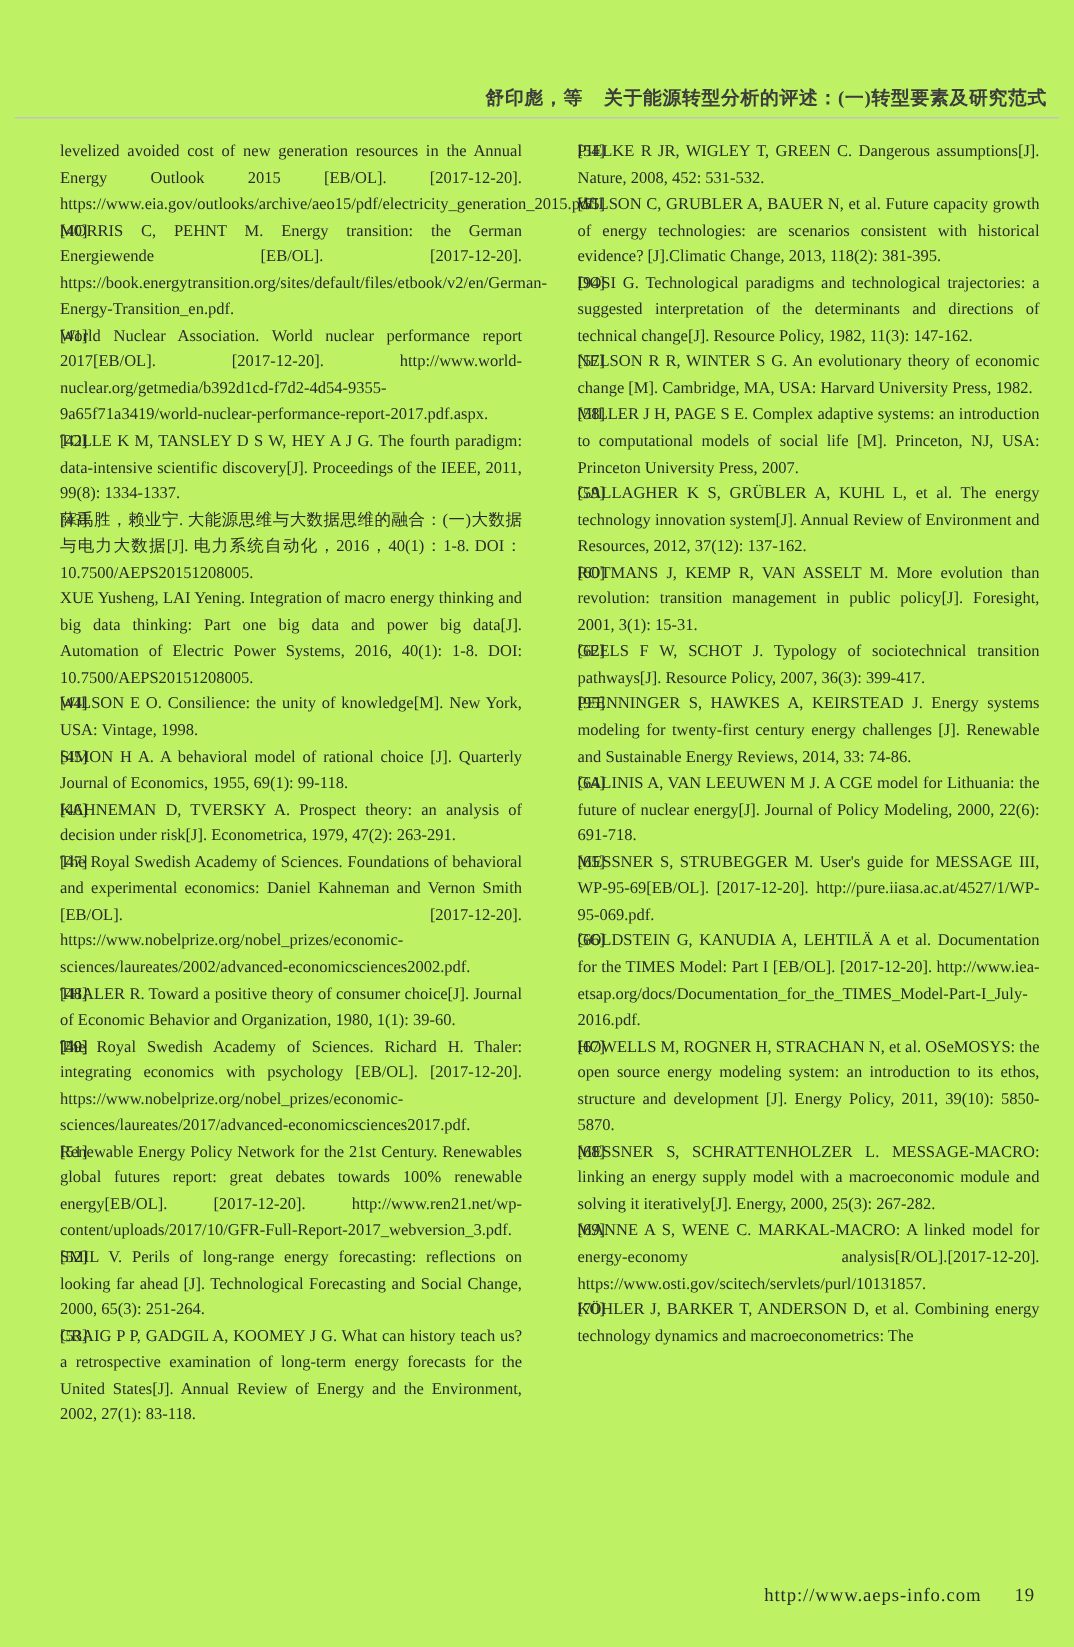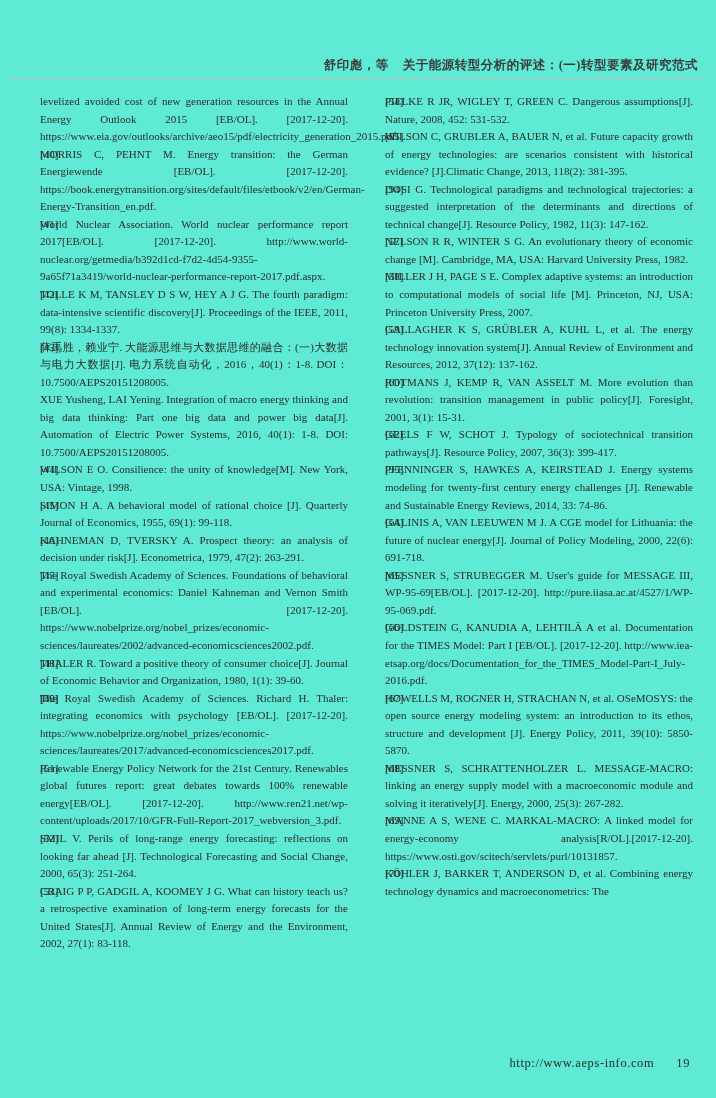--- a/index.html
+++ b/index.html
@@ -6,21 +6,21 @@
   body {
     width:716px; height:1098px;
     background:#fdfdfd;
     position:relative;
     overflow:hidden;
     font-family:"Liberation Serif", serif;
     color:#2b2b2b;
   }
   .page {
     position:absolute; inset:0;
-    background:#5eead4;
+    background:#bef264;
   }
   .page-header {
     position:absolute; top:57px; left:14px; right:18px;
     text-align:right;
     font-size:12.5px; font-weight:bold; color:#3c3c3c;
     letter-spacing:0.5px;
     white-space:nowrap;
   }
   .page-header .authors { margin-right:14px; }
   .header-rule {

